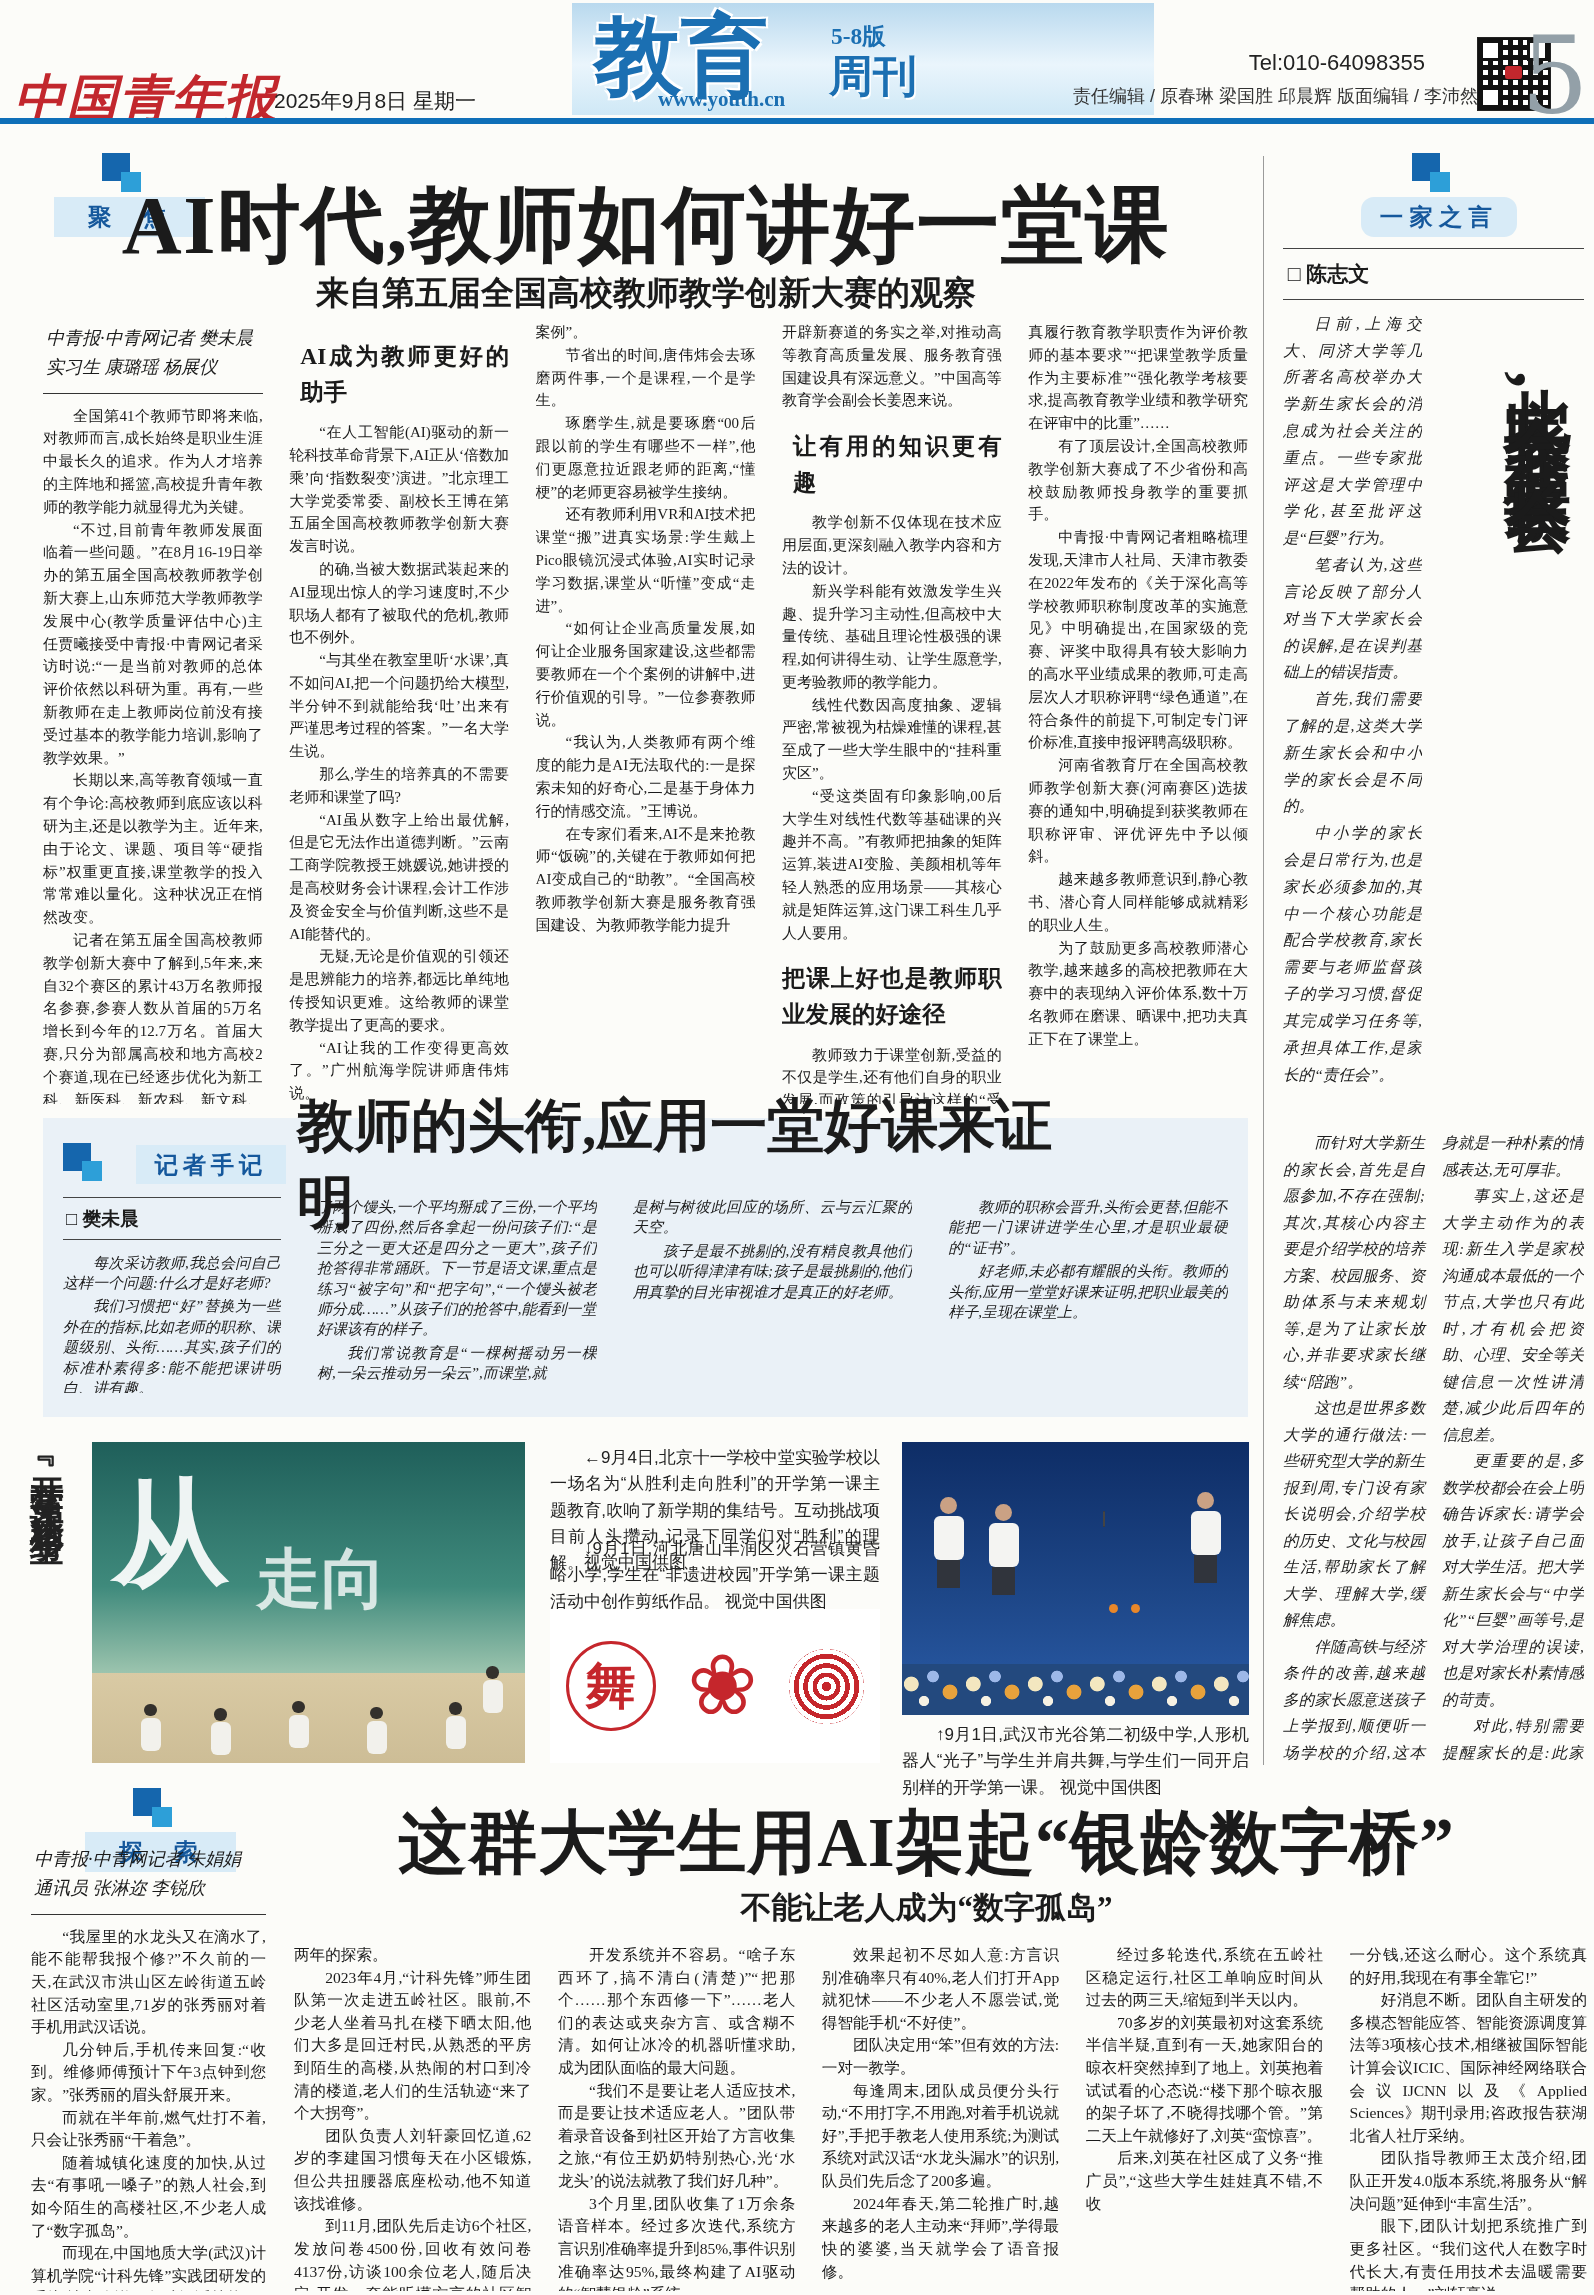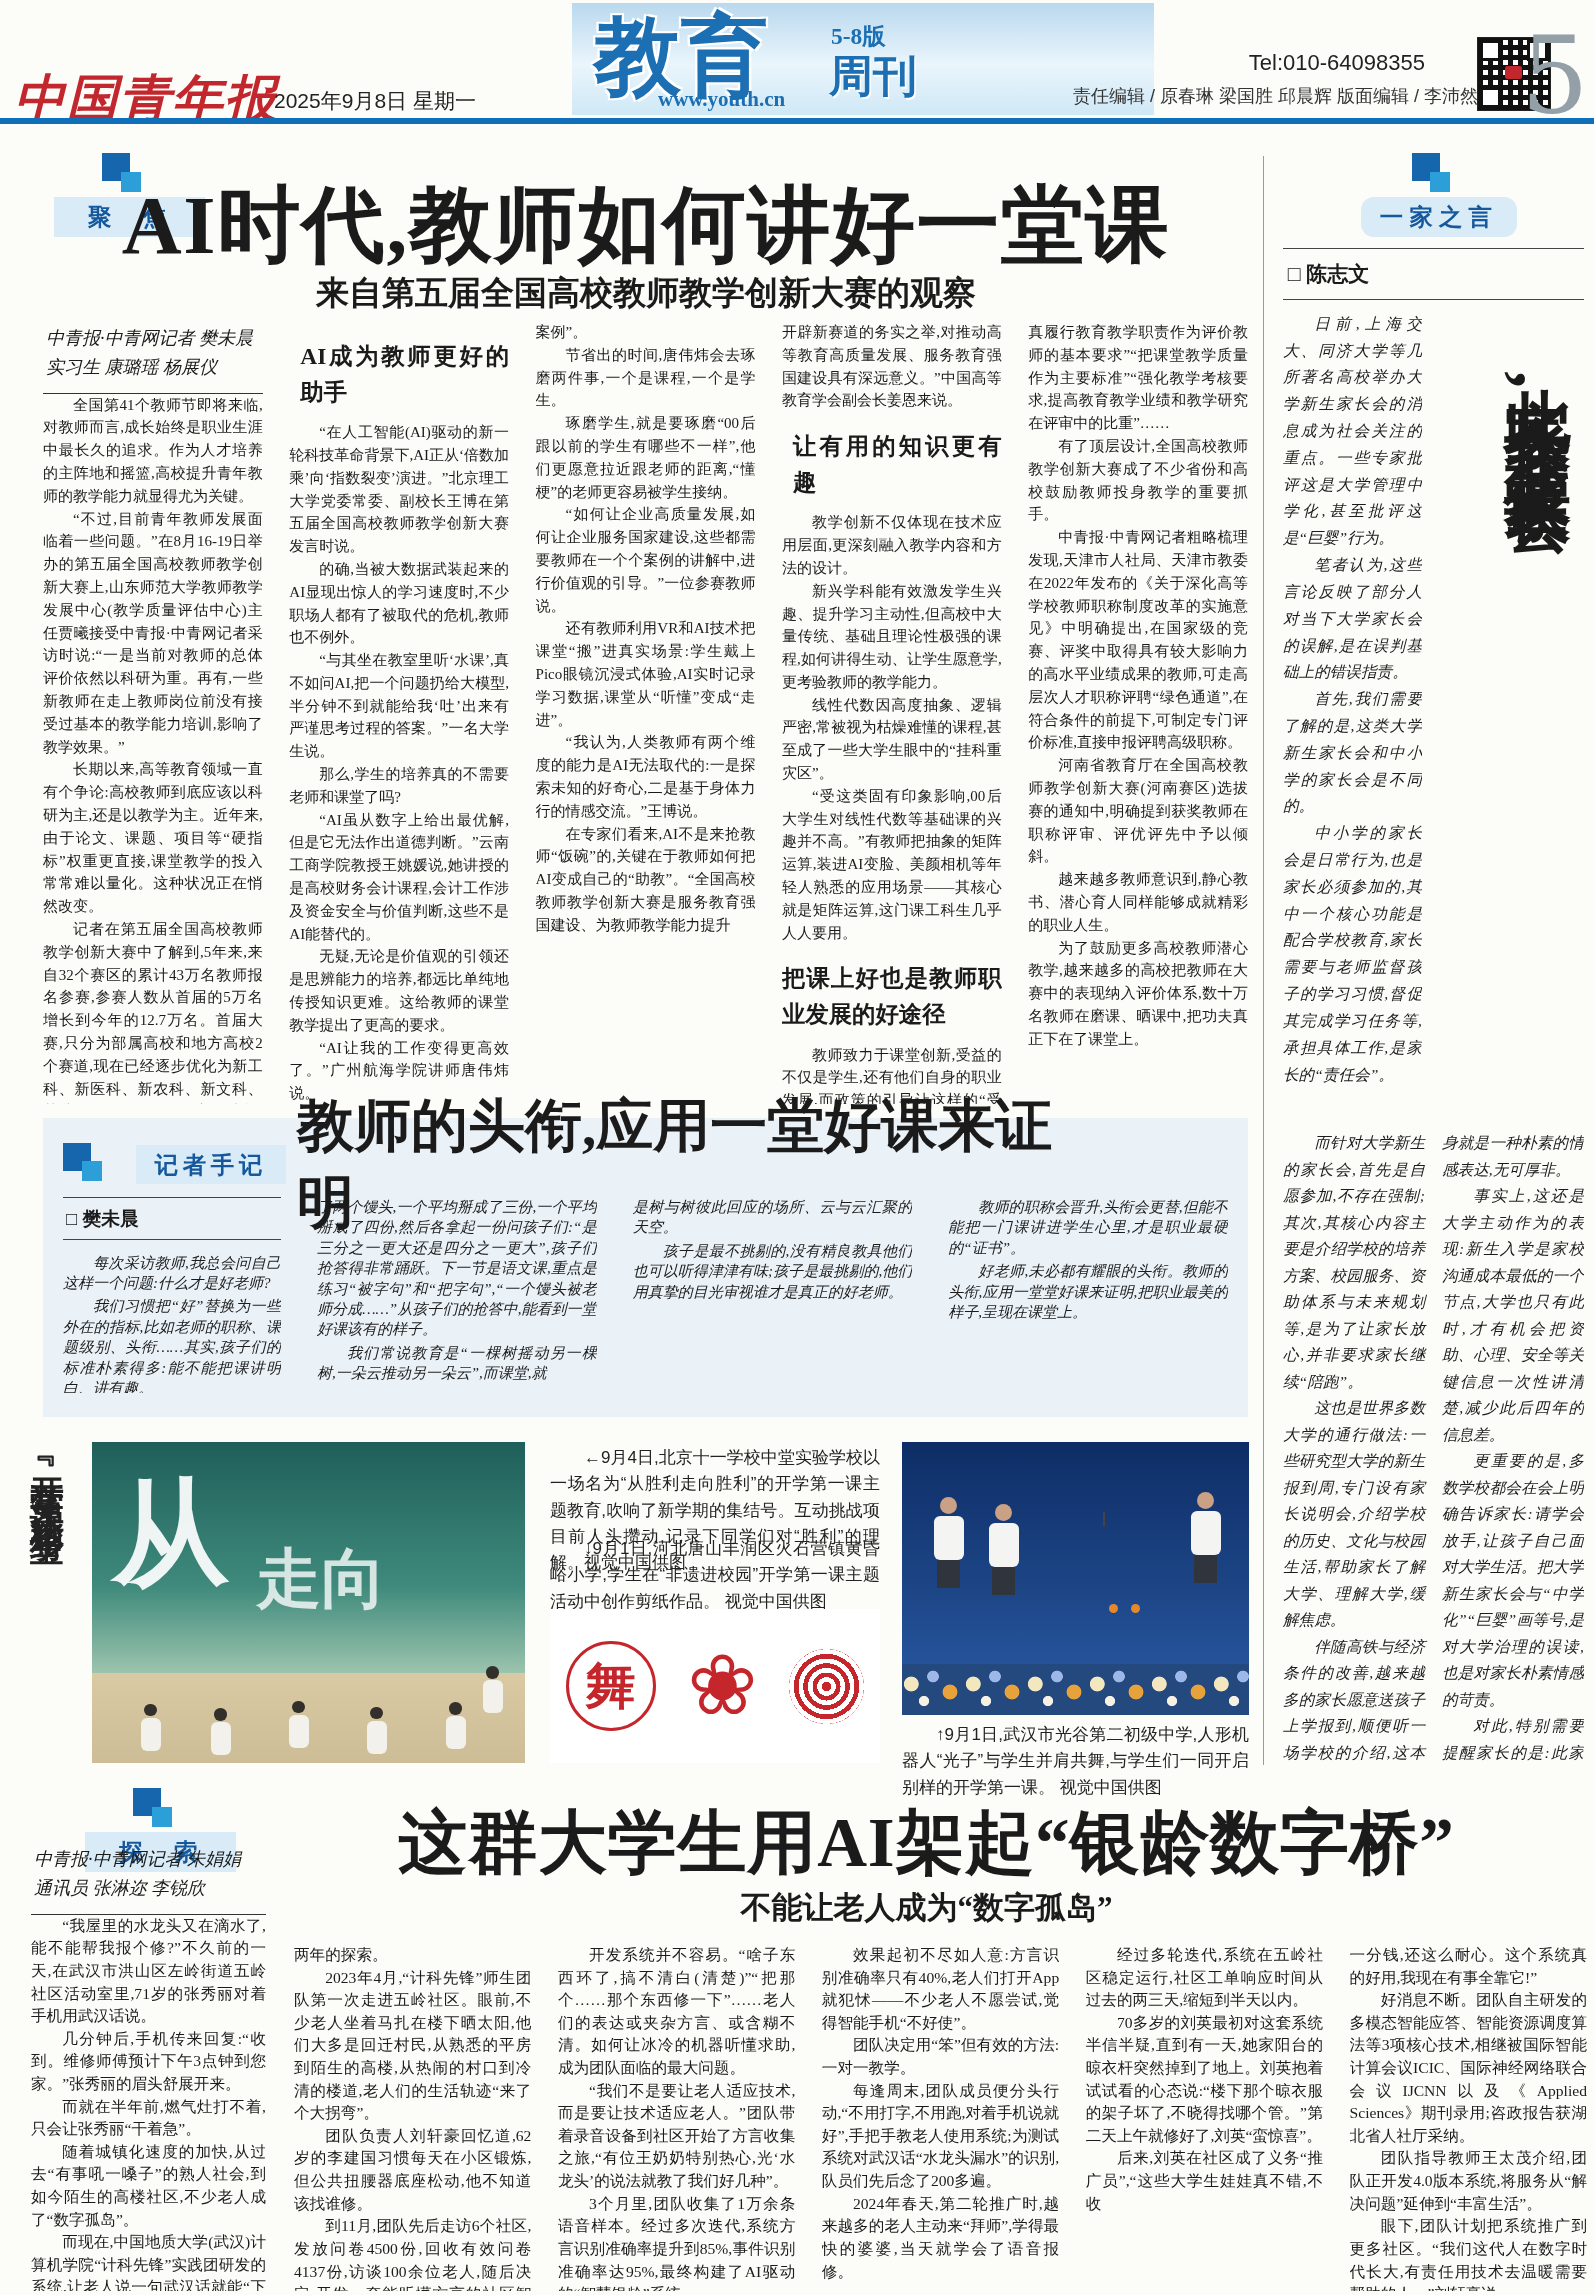--- a/index.html
+++ b/index.html
@@ -37,21 +37,21 @@
         padding:3.9px 26.5px 3.9px 34px;margin-left:11px;font-family:"Liberation Sans",sans-serif;white-space:nowrap;}
   
   .headline{position:absolute;left:31px;top:170px;width:1230px;text-align:center;
             font-size:83px;font-weight:900;letter-spacing:1.6px;}
   .subhead{position:absolute;left:31px;top:271px;width:1230px;text-align:center;font-size:33px;font-weight:700;}
   .cols5{position:absolute;left:43px;top:321px;width:1205px;height:783px;display:grid;
          grid-template-columns:repeat(5,1fr);gap:26.5px;}
   .col{overflow:hidden;font-size:15px;line-height:1.52;text-align:justify;}
   .col p{margin:0;text-indent:2em;}
   .col p.noind{text-indent:0;}
-  .byline{font-style:italic;font-size:18px;line-height:1.6;padding:3.1px 0 11px 3.1px;
+  .byline{font-style:italic;font-size:18px;line-height:1.6;padding:3.1px 0 11px 3.1px;margin-bottom:11px;
           border-bottom:1.6px solid #333;}
   .colhead{font-size:23.4px;font-weight:900;margin:17px 0 11px 11px;font-style:normal;}
   .vdivider{position:absolute;left:1263px;top:156px;width:0.8px;height:1609px;background:#9b9b9b;}
   
   .opinion{position:absolute;left:1283px;top:153px;width:301px;height:1612px;}
   .op-rule{border-top:1.6px solid #444;margin:11px 0;}
   .op-author{font-size:21px;font-weight:700;font-family:"Liberation Sans",sans-serif;padding-left:4.7px;}
   .op-main{display:flex;height:807px;overflow:hidden;}
   .op-lead{width:139px;overflow:hidden;font-style:italic;font-size:15.6px;line-height:1.72;text-align:justify;}
   .op-lead p{margin:0;text-indent:2em;}
@@ -182,22 +182,22 @@
           <p>无疑,无论是价值观的引领还是思辨能力的培养,都远比单纯地传授知识更难。这给教师的课堂教学提出了更高的要求。</p>
           <p>“AI让我的工作变得更高效了。”广州航海学院讲师唐伟炜说。</p>
           <p>中青报·中青网记者在采访中发现,不少教师“化敌为友”,普遍地在教学中使用AI。</p>
         </div>
     </div>
     <div class="col">
       <div>
           <p class="noind">案例”。</p>
           <p>节省出的时间,唐伟炜会去琢磨两件事,一个是课程,一个是学生。</p>
           <p>琢磨学生,就是要琢磨“00后跟以前的学生有哪些不一样”,他们更愿意拉近跟老师的距离,“懂梗”的老师更容易被学生接纳。</p>
+          <p>还有教师利用VR和AI技术把课堂“搬”进真实场景:学生戴上Pico眼镜沉浸式体验,AI实时记录学习数据,课堂从“听懂”变成“走进”。</p>
           <p>“如何让企业高质量发展,如何让企业服务国家建设,这些都需要教师在一个个案例的讲解中,进行价值观的引导。”一位参赛教师说。</p>
-          <p>还有教师利用VR和AI技术把课堂“搬”进真实场景:学生戴上Pico眼镜沉浸式体验,AI实时记录学习数据,课堂从“听懂”变成“走进”。</p>
           <p>“我认为,人类教师有两个维度的能力是AI无法取代的:一是探索未知的好奇心,二是基于身体力行的情感交流。”王博说。</p>
           <p>在专家们看来,AI不是来抢教师“饭碗”的,关键在于教师如何把AI变成自己的“助教”。“全国高校教师教学创新大赛是服务教育强国建设、为教师教学能力提升</p>
         </div>
     </div>
     <div class="col">
       <div>
           <p class="noind">开辟新赛道的务实之举,对推动高等教育高质量发展、服务教育强国建设具有深远意义。”中国高等教育学会副会长姜恩来说。</p>
         </div>
       <h3 class="colhead">让有用的知识更有趣</h3>
       <div>

